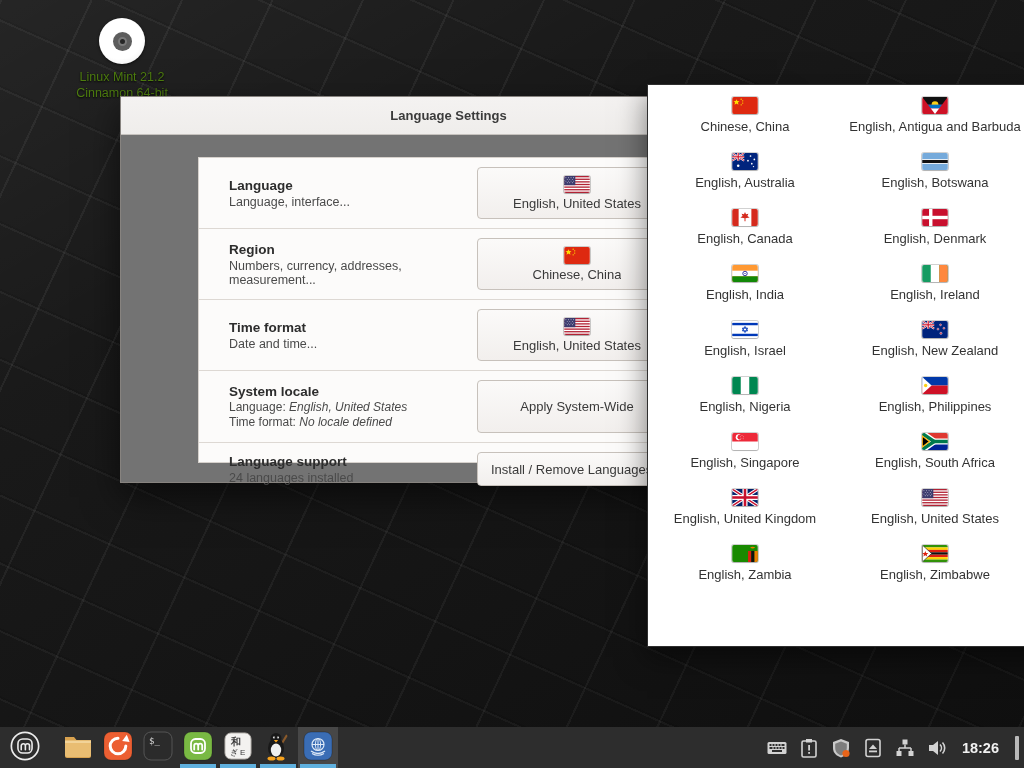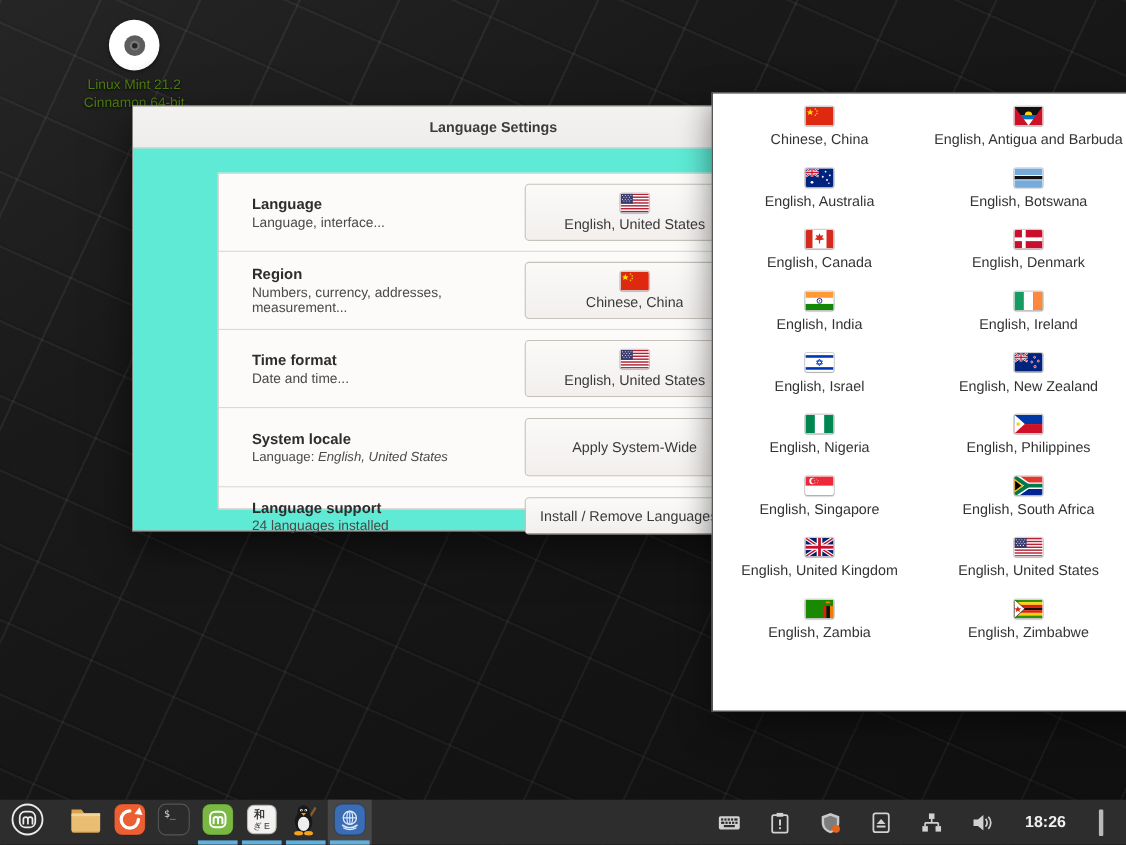--- a/index.html
+++ b/index.html
@@ -18,21 +18,21 @@
   .disc-ring{width:19px;height:19px;border-radius:50%;background:#5d5d5d;display:flex;align-items:center;justify-content:center;}
   .disc-hole{width:9px;height:9px;border-radius:50%;background:#262626;border:2px solid #7a7a7a;box-sizing:border-box;}
   .desktop-icon .lbl{margin-top:5px;color:#4d7c0f;font-size:12.5px;line-height:1.3;text-shadow:0 1px 2px rgba(0,0,0,.95);}
 
   
   .window{position:absolute;left:120px;top:96px;width:657px;height:387px;background:#f9f8f7;
           border:1px solid #87837f;box-sizing:border-box;box-shadow:0 14px 34px rgba(0,0,0,.55);z-index:2;}
   .titlebar{height:37px;background:linear-gradient(#f4f2f1,#efedeb);border-bottom:1px solid #c6c2be;
             display:flex;align-items:center;justify-content:center;}
   .titlebar .title{font-weight:bold;font-size:13px;color:#3b3b3b;}
-  .win-body{position:absolute;top:38px;left:0;right:0;bottom:0;background:#5eead4;}
+  .win-body{position:absolute;top:38px;left:0;right:0;bottom:0;background:#737373;}
   .settings-list{position:absolute;left:77px;right:76px;top:22px;bottom:19px;background:#fcfbfa;
                  border:1px solid #d6d1cc;display:flex;flex-direction:column;}
   .srow{display:flex;align-items:center;padding:9px 22px 9px 30px;border-bottom:1px solid #ddd8d3;flex:1;}
   .srow:last-child{border-bottom:none;flex:.72;}
   .srow-text{flex:1;min-width:0;}
   .srow-title{font-weight:bold;font-size:13.5px;color:#2d2d2d;}
   .srow-sub{font-size:12.5px;color:#4a4a4a;margin-top:2px;}
   .locale-line{font-size:12px;color:#4a4a4a;margin-top:1px;}
   .locale-line i{font-style:italic;}
   .gbtn{width:200px;display:flex;flex-direction:column;align-items:center;justify-content:center;gap:3px;
@@ -55,21 +55,21 @@
   .lang-item{display:flex;flex-direction:column;align-items:center;justify-content:center;cursor:pointer;}
   .lang-item .llabel{font-size:13px;color:#333;margin-top:5px;white-space:nowrap;}
 
   
   .taskbar{position:absolute;left:0;right:0;bottom:0;height:41px;background:#2d2d2d;display:flex;align-items:center;z-index:20;}
   .menu-btn{width:50px;height:41px;display:flex;align-items:center;justify-content:center;cursor:pointer;}
   .apps{display:flex;margin-left:8px;}
   .app-btn{width:40px;height:41px;position:relative;display:flex;align-items:center;justify-content:center;cursor:pointer;}
   .app-btn.active{background:#474747;}
   .app-btn .ul{position:absolute;left:2px;right:2px;bottom:0;height:4px;}
-  .tray{margin-left:auto;display:flex;align-items:center;gap:24px;padding-right:21px;}
+  .tray{margin-left:auto;display:flex;align-items:center;gap:10px;padding-right:5px;}
   .tray-icon{width:22px;height:22px;display:flex;align-items:center;justify-content:center;cursor:pointer;}
   .clock{font-size:14.5px;font-weight:bold;color:#f1f1f1;margin:0 6px 0 4px;cursor:pointer;}
   .edge-bar{width:4px;height:24px;background:#b9b9b9;border-radius:1px;cursor:pointer;}
 </style>
 </head>
 <body>
 
 <div class="desktop-icon">
   <div class="disc">
     <div class="disc-ring">
@@ -184,20 +184,21 @@
                 </g>
               </svg>
             </span>
             <span class="blabel">English, United States</span>
           </button>
         </div>
         <div class="srow">
           <div class="srow-text">
             <div class="srow-title">System locale</div>
             <div class="locale-line">Language:<i> English, United States</i></div>
+            <div class="locale-line">Time format:<i> No locale defined</i></div>
           </div>
           <button class="gbtn h-tall">
             <span class="blabel">Apply System-Wide</span>
           </button>
         </div>
         <div class="srow">
           <div class="srow-text">
             <div class="srow-title">Language support</div>
             <div class="srow-sub">24 languages installed</div>
           </div>

